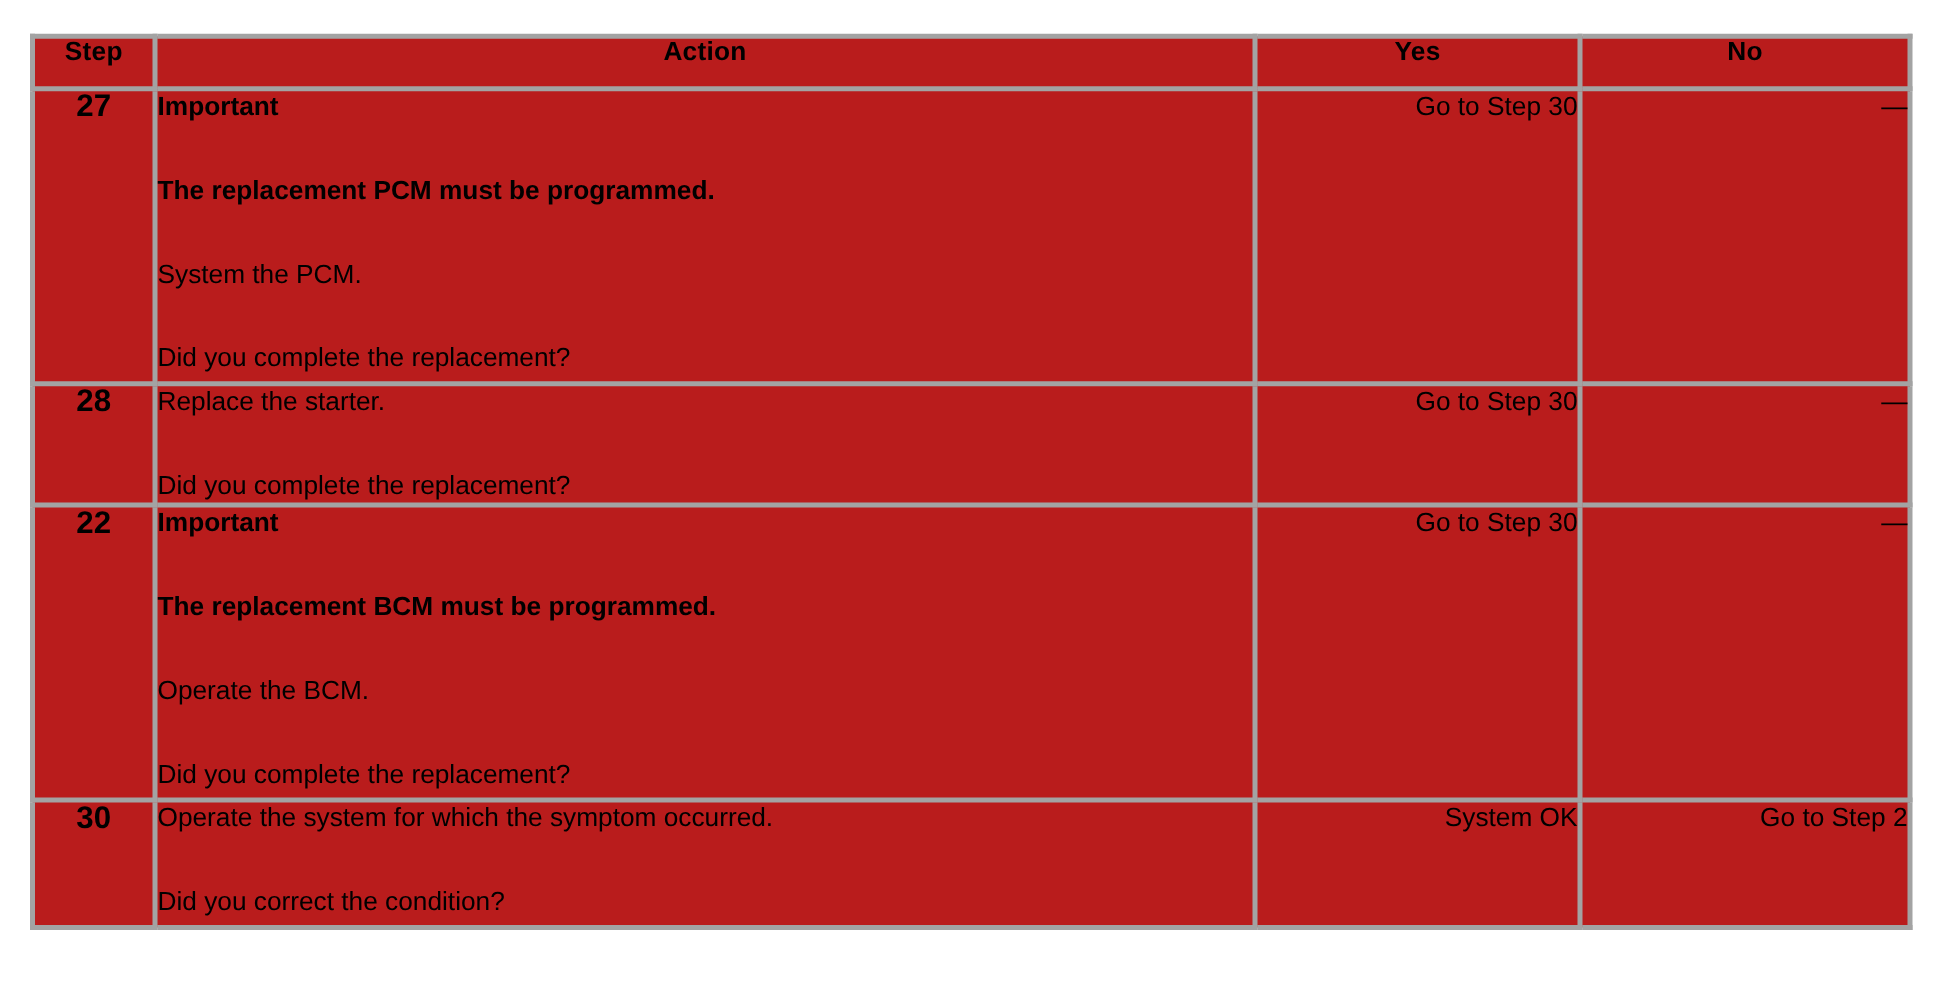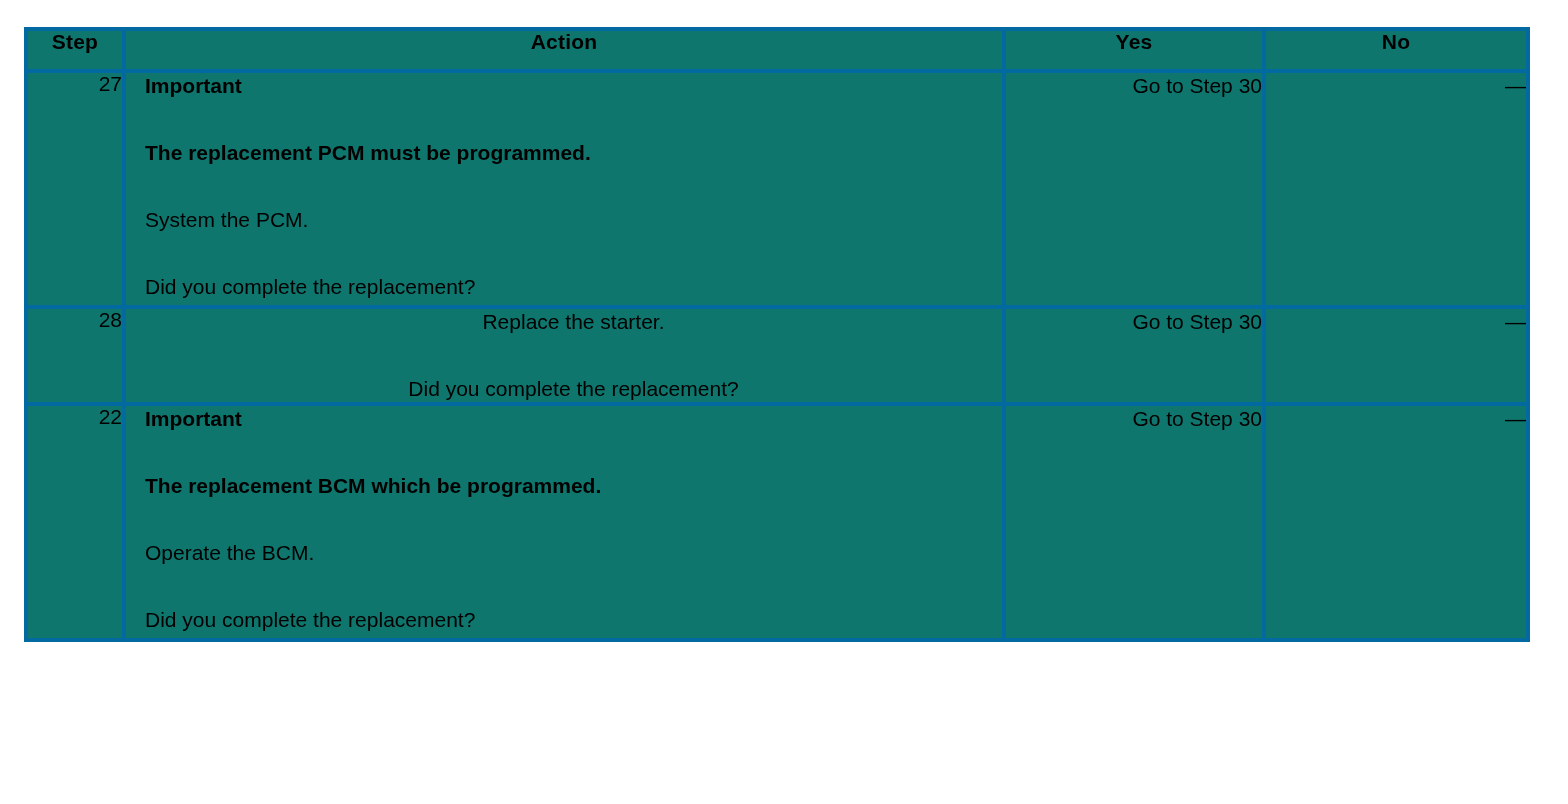--- a/index.html
+++ b/index.html
@@ -29,58 +29,57 @@
     top: 27px;
     width: 1502px;
     border-collapse: collapse;
     table-layout: fixed;
     font-size: 21px;
     line-height: 1.0;
   }
 
   .diag-table td,
   .diag-table th {
-    border: 4px solid #0369a1;
+    border: 4px solid #a3a3a3;
     padding: 0;
     vertical-align: top;
-    background: #0f766e;
+    background: #b91c1c;
   }
 
   
   .col-step   { width: 98px; }
   .col-action { width: 880px; }
   .col-yes    { width: 260px; }
   .col-no     { width: 264px; }
 
   
   .head-cell {
     height: 38px;
     text-align: center;
     vertical-align: middle;
     font-weight: bold;
     font-size: 21px;
     letter-spacing: 0.2px;
   }
 
   
   .step-cell {
-    text-align: right;
+    text-align: center;
     vertical-align: middle;
-    font-size: 21px;
-    font-weight: normal;
+    font-size: 25px;
+    font-weight: bold;
   }
 
   
   .action-cell {
     padding: 8px 0 6px 8px;
     vertical-align: top;
   }
   .action-lines {
     display: block;
-    padding-left: 19px;
   }
   .action-line {
     display: block;
     white-space: nowrap;
     height: 26px;
     line-height: 26px;
   }
   .action-line.bold {
     font-weight: bold;
   }
@@ -100,21 +99,21 @@
     height: 26px;
     line-height: 26px;
     white-space: nowrap;
   }
   .ans-dash {
     font-size: 21px;
   }
 
   
   .row-27 .action-cell { height: 232px; }
-  .row-28 .action-cell { height: 90px; text-align: center; }
+  .row-28 .action-cell { height: 90px; }
   .row-29 .action-cell { height: 232px; }
   .row-30 .action-cell { height: 98px; }
 </style>
 </head>
 <body>
 
 <div id="page">
 
   <table class="diag-table">
     <colgroup>
@@ -169,30 +168,46 @@
           <td class="ans-cell col-no">
             <span class="ans-text ans-dash">—</span>
           </td>
         </tr>
         <tr class="row-29">
           <td class="step-cell col-step">22</td>
           <td class="action-cell col-action">
             <div class="action-lines">
               <span class="action-line bold">Important</span>
               <span class="action-gap"></span>
-              <span class="action-line bold">The replacement BCM which be programmed.</span>
+              <span class="action-line bold">The replacement BCM must be programmed.</span>
               <span class="action-gap"></span>
               <span class="action-line">Operate the BCM.</span>
               <span class="action-gap"></span>
               <span class="action-line">Did you complete the replacement?</span>
             </div>
           </td>
           <td class="ans-cell col-yes">
             <span class="ans-text">Go to Step 30</span>
           </td>
           <td class="ans-cell col-no">
             <span class="ans-text ans-dash">—</span>
+          </td>
+        </tr>
+        <tr class="row-30">
+          <td class="step-cell col-step">30</td>
+          <td class="action-cell col-action">
+            <div class="action-lines">
+              <span class="action-line">Operate the system for which the symptom occurred.</span>
+              <span class="action-gap"></span>
+              <span class="action-line">Did you correct the condition?</span>
+            </div>
+          </td>
+          <td class="ans-cell col-yes">
+            <span class="ans-text">System OK</span>
+          </td>
+          <td class="ans-cell col-no">
+            <span class="ans-text ans-dash">Go to Step 2</span>
           </td>
         </tr>
       </tbody>
   </table>
 
 </div>
 
 </body></html>

